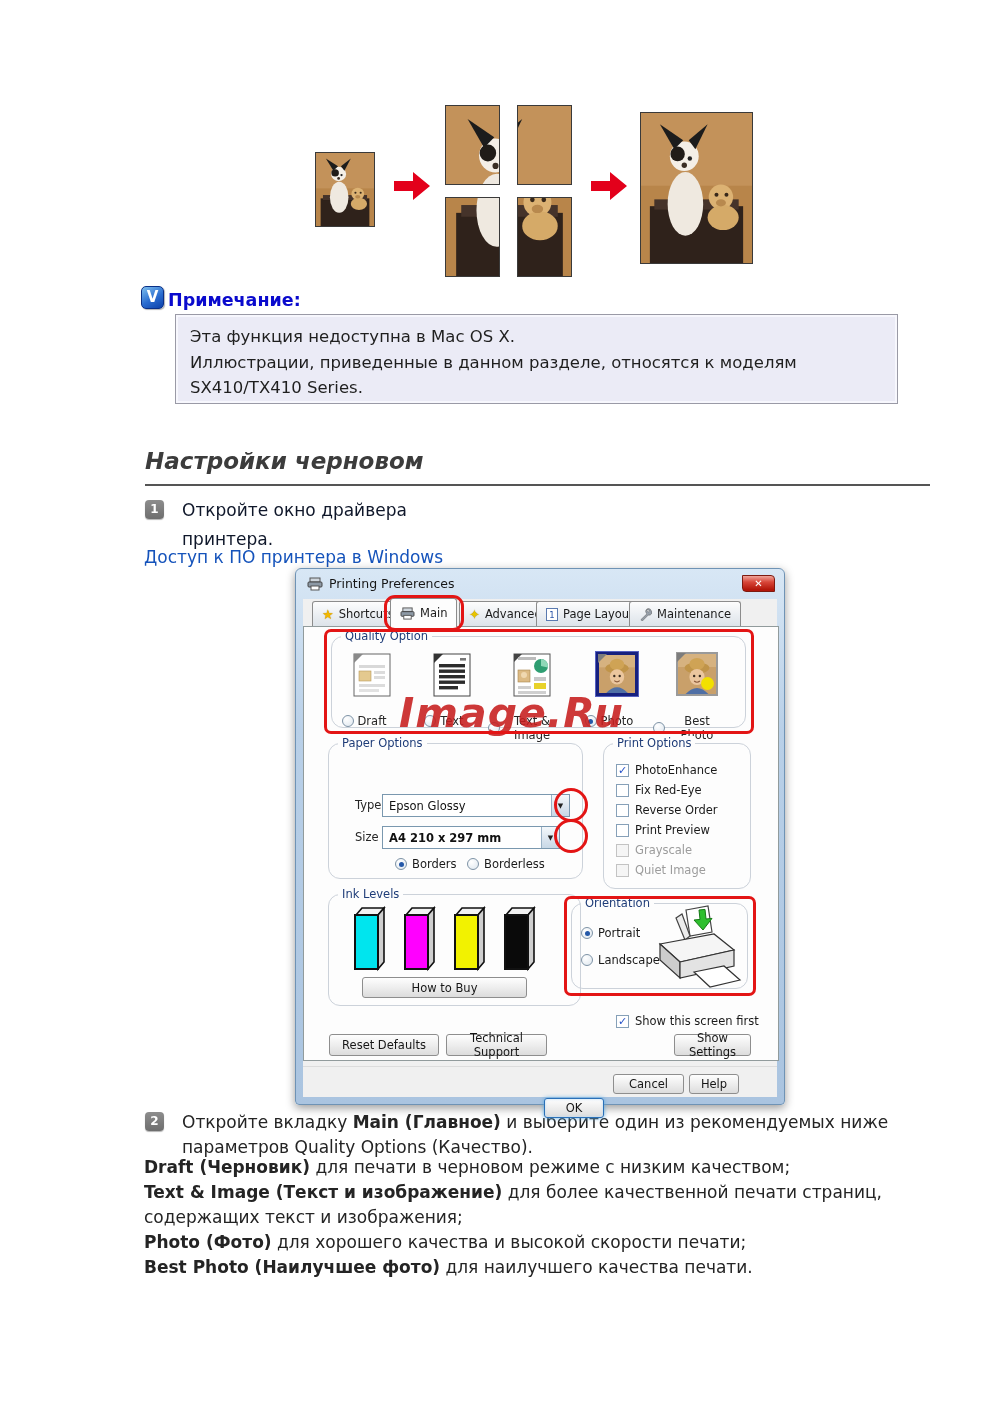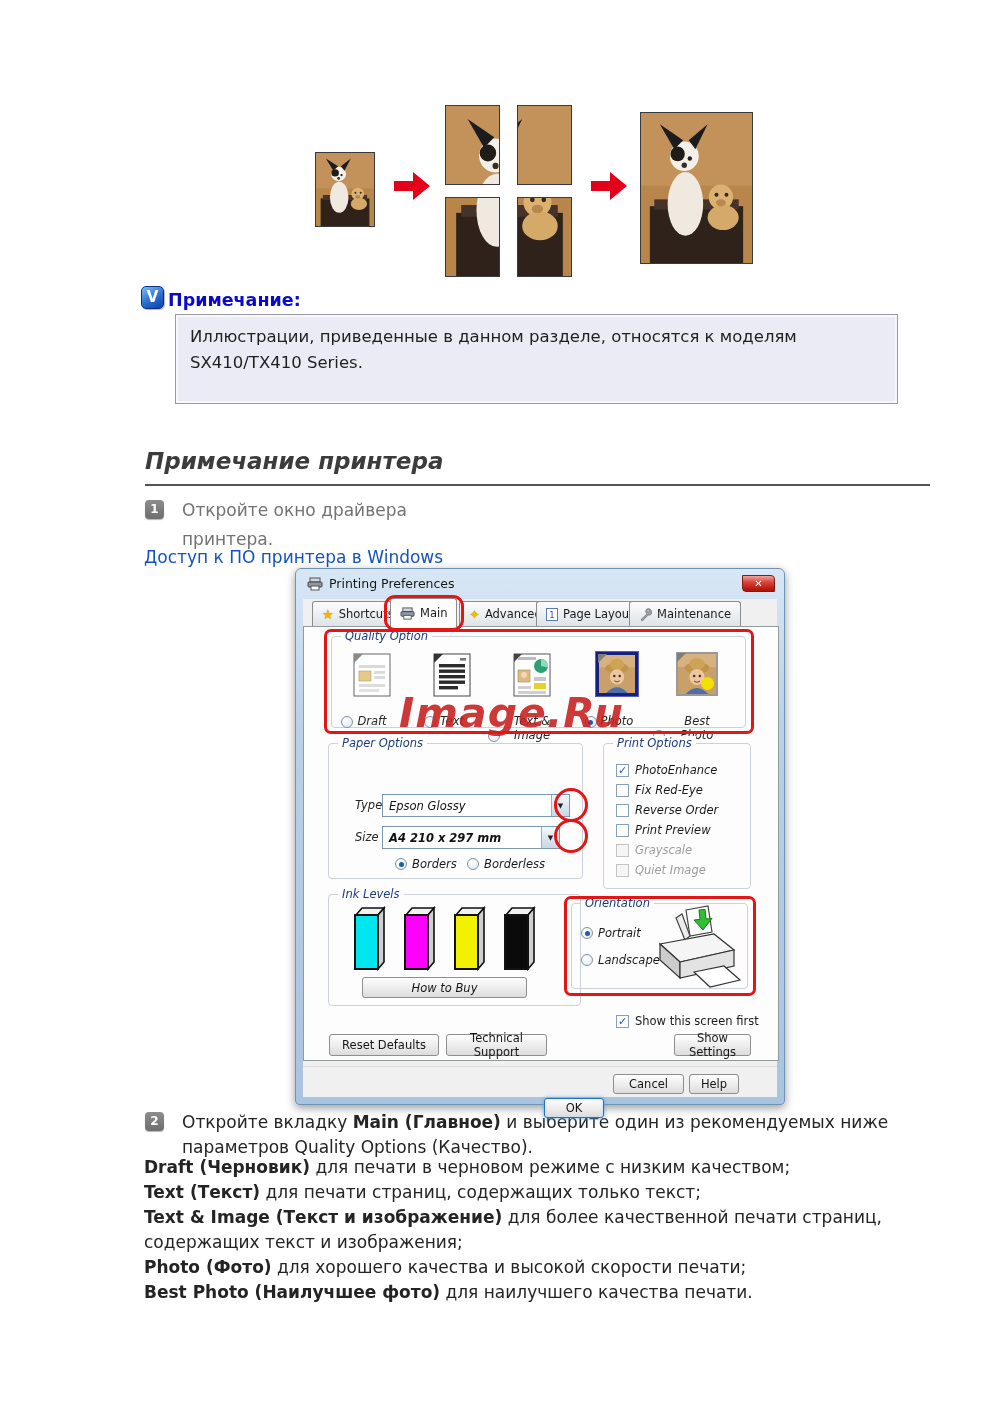--- a/index.html
+++ b/index.html
@@ -23,58 +23,58 @@
   .note-box { position:absolute; left:175px; top:314px; width:723px; height:90px; background:#ebebf6;
     border:1px solid #9a9aa6; box-shadow:inset 0 0 0 2px #f7f7fd; padding:9px 14px; }
   .note-box .nline { font-size:16.5px; line-height:25.5px; color:#1f1f1f; }
 
   
   .sec-title { position:absolute; left:145px; top:448px; font-size:23px; font-weight:bold; font-style:italic; color:#3c3c3c; }
   .sec-rule { position:absolute; left:145px; top:484px; width:785px; height:2px; background:#555; }
   .step-badge { position:absolute; width:19px; height:19px; border-radius:4px;
     background:linear-gradient(#8d8d8d,#6e6e6e); color:#fff; font-size:12px; font-weight:bold;
     text-align:center; line-height:19px; box-shadow:0 1px 1px rgba(0,0,0,.3); }
-  .body-line { position:absolute; font-size:17px; color:#737373; }
+  .body-line { position:absolute; font-size:17px; color:#0f172a; }
   .doc-link { position:absolute; font-size:17px; color:#1553bb; text-decoration:none; cursor:pointer; }
 
   
   .dialog { position:absolute; left:295px; top:568px; width:490px; height:537px;
     background:linear-gradient(#d8e7f5,#b9d0e8 30%,#aac4e0); border:1px solid #6f93b5; border-radius:6px 6px 4px 4px;
     box-shadow:0 3px 10px rgba(0,0,0,.4); }
   .dlg-titlebar { position:absolute; left:0; top:0; right:0; height:30px; }
   .dlg-title-icon { position:absolute; left:11px; top:8px; }
   .dlg-title { position:absolute; left:33px; top:7px; font-size:12.5px; color:#161616; }
   .dlg-close { position:absolute; right:9px; top:6px; width:33px; height:17px; border-radius:0 4px 0 4px;
     background:linear-gradient(#f0a59a,#d8473a 40%,#b3170b 90%); border:1px solid #7e1a10;
     color:#fff; font-size:10px; font-weight:bold; text-align:center; line-height:15px; cursor:pointer; }
   .dlg-body { position:absolute; left:7px; right:7px; top:30px; bottom:7px; background:#f0f0f0; }
 
   .tab { position:absolute; top:32px; height:25px; background:linear-gradient(#fdfdfd,#e9edf1 60%,#dde3e9);
     border:1px solid #8c8c8c; border-bottom:none; border-radius:3px 3px 0 0; font-size:11.5px; color:#1a1a1a;
     display:flex; align-items:center; gap:5px; padding:0 9px; cursor:pointer; }
   .tab.active { background:#fdfdfd; top:29px; height:29px; z-index:3; }
   .tab-panel { position:absolute; left:7px; top:57px; width:476px; height:435px; background:#fdfdfd; border:1px solid #919b9c; z-index:1; }
 
-  .groupbox { position:absolute; border:1px solid #ccd2da; border-radius:4px; z-index:2;font-style:italic; }
+  .groupbox { position:absolute; border:1px solid #ccd2da; border-radius:12px; z-index:2; }
   .gb-title { position:absolute; top:-8px; left:9px; background:#fdfdfd; padding:0 4px; font-size:11.5px; color:#1e3c78; white-space:nowrap; }
 
   .radio { width:12px; height:12px; border-radius:50%; border:1px solid #7e93a6; flex:none;
     background:radial-gradient(circle at 35% 30%,#ffffff,#dde6ee); position:relative; display:inline-block; }
   .radio.sel::after { content:""; position:absolute; left:2.5px; top:2.5px; width:5px; height:5px; border-radius:50%; background:#2458a8; }
   .radio-row { position:absolute; display:flex; align-items:center; gap:5px; font-size:11.5px; color:#1a1a1a; cursor:pointer; }
 
   .cb { width:13px; height:13px; border:1px solid #86a0b8; background:#fff; flex:none; font-size:11px;
     line-height:11px; text-align:center; color:#2450c8; font-weight:bold; display:inline-block; }
   .cb-row { position:absolute; display:flex; align-items:center; gap:6px; font-size:11.5px; color:#1a1a1a; cursor:pointer; }
   .cb-row.disabled { color:#9c9c9c; cursor:default; }
   .cb-row.disabled .cb { border-color:#c3c3c3; background:#f5f5f5; }
 
   .q-item { position:absolute; width:88px; top:15px; height:78px; text-align:center; cursor:pointer; }
   .q-icon { position:relative; width:42px; height:47px; margin:0 auto; }
-  .q-radio-row { position:absolute; top:62px; left:0; right:16px; display:flex; justify-content:center; align-items:flex-end; gap:4px; font-size:11.5px; }
+  .q-radio-row { position:absolute; top:62px; left:0; right:16px; display:flex; justify-content:center; align-items:center; gap:4px; font-size:11.5px; }
   .photo-chip { position:relative; width:42px; height:44px; border:2px solid #9a9a9a; background:#c8a06a; }
   .photo-chip.selected { border:3px solid #16207e; outline:1px solid #5560c0; }
   .curl { position:absolute; left:-1px; top:-1px; width:0; height:0; border-top:9px solid #7d7d7d; border-right:9px solid transparent; }
 
   .dropdown { position:absolute; height:23px; background:#fff; border:1px solid #7a98af; display:flex; align-items:center; cursor:pointer; }
   .dd-value { flex:1; font-size:11.5px; padding:0 6px; color:#111; white-space:nowrap; overflow:hidden; }
   .dd-btn { width:18px; height:100%; border-left:1px solid #9ab2c6; background:linear-gradient(#f4f8fb,#d9e4ee 60%,#c8d8e6);
     font-size:7px; color:#222; display:flex; align-items:center; justify-content:center; }
 
   .win-btn { position:absolute; background:linear-gradient(#fefefe,#ececec 55%,#dcdcdc); border:1px solid #8e8e8e;
@@ -188,25 +188,26 @@
     <div class="photo-frame" style="left:640px;top:112px;width:113px;height:152px">
       <svg width="111" height="150" viewBox="0 0 100 132" preserveAspectRatio="none">
           <use href="#sym-dogphoto"></use>
         </svg>
     </div>
   </div>
 
   <div class="note-icon">V</div>
   <div class="note-label">Примечание:</div>
   <div class="note-box">
+    <div class="nline">Эта функция недоступна в Mac OS X.</div>
     <div class="nline">Иллюстрации, приведенные в данном разделе, относятся к моделям</div>
     <div class="nline">SX410/TX410 Series.</div>
   </div>
 
-  <div class="sec-title">Примечание принтера</div>
+  <div class="sec-title">Настройки черновом</div>
   <div class="sec-rule"></div>
 
   <div class="step-badge" style="left:145px;top:500px">1</div>
   <div class="body-line" style="left:182px;top:500px">Откройте окно драйвера</div>
   <div class="body-line" style="left:182px;top:529px">принтера.</div>
   <a class="doc-link" style="left:144px;top:547px">Доступ к ПО принтера в Windows</a>
 
   <div class="dialog">
     <div class="dlg-titlebar">
       <svg class="dlg-title-icon" width="16" height="14" viewBox="0 0 16 14">
@@ -457,19 +458,18 @@
     <div class="anno circle" style="left:258px;top:219px;width:34px;height:34px"></div>
     <div class="anno circle" style="left:258px;top:250px;width:34px;height:34px"></div>
     <div class="anno rect" style="left:268px;top:327px;width:192px;height:100px"></div>
   </div>
 
   <div class="step-badge" style="left:145px;top:1112px">2</div>
   <div class="rich" style="left:182px;top:1110px;width:745px"><span>Откройте вкладку </span><b>Main (Главное)</b><span> и выберите один из рекомендуемых ниже параметров Quality Options (Качество).</span></div>
 
   <div class="desc-list">
     <p><b>Draft (Черновик)</b><span> для печати в черновом режиме с низким качеством;</span></p>
-    <p><b>Text (Текст)</b><span> для печати страниц, содержащих только текст;</span></p>
     <p><b>Text &amp; Image (Текст и изображение)</b><span> для более качественной печати страниц, содержащих текст и изображения;</span></p>
     <p><b>Photo (Фото)</b><span> для хорошего качества и высокой скорости печати;</span></p>
     <p><b>Best Photo (Наилучшее фото)</b><span> для наилучшего качества печати.</span></p>
   </div>
 
 </div>
 
 </body></html>

